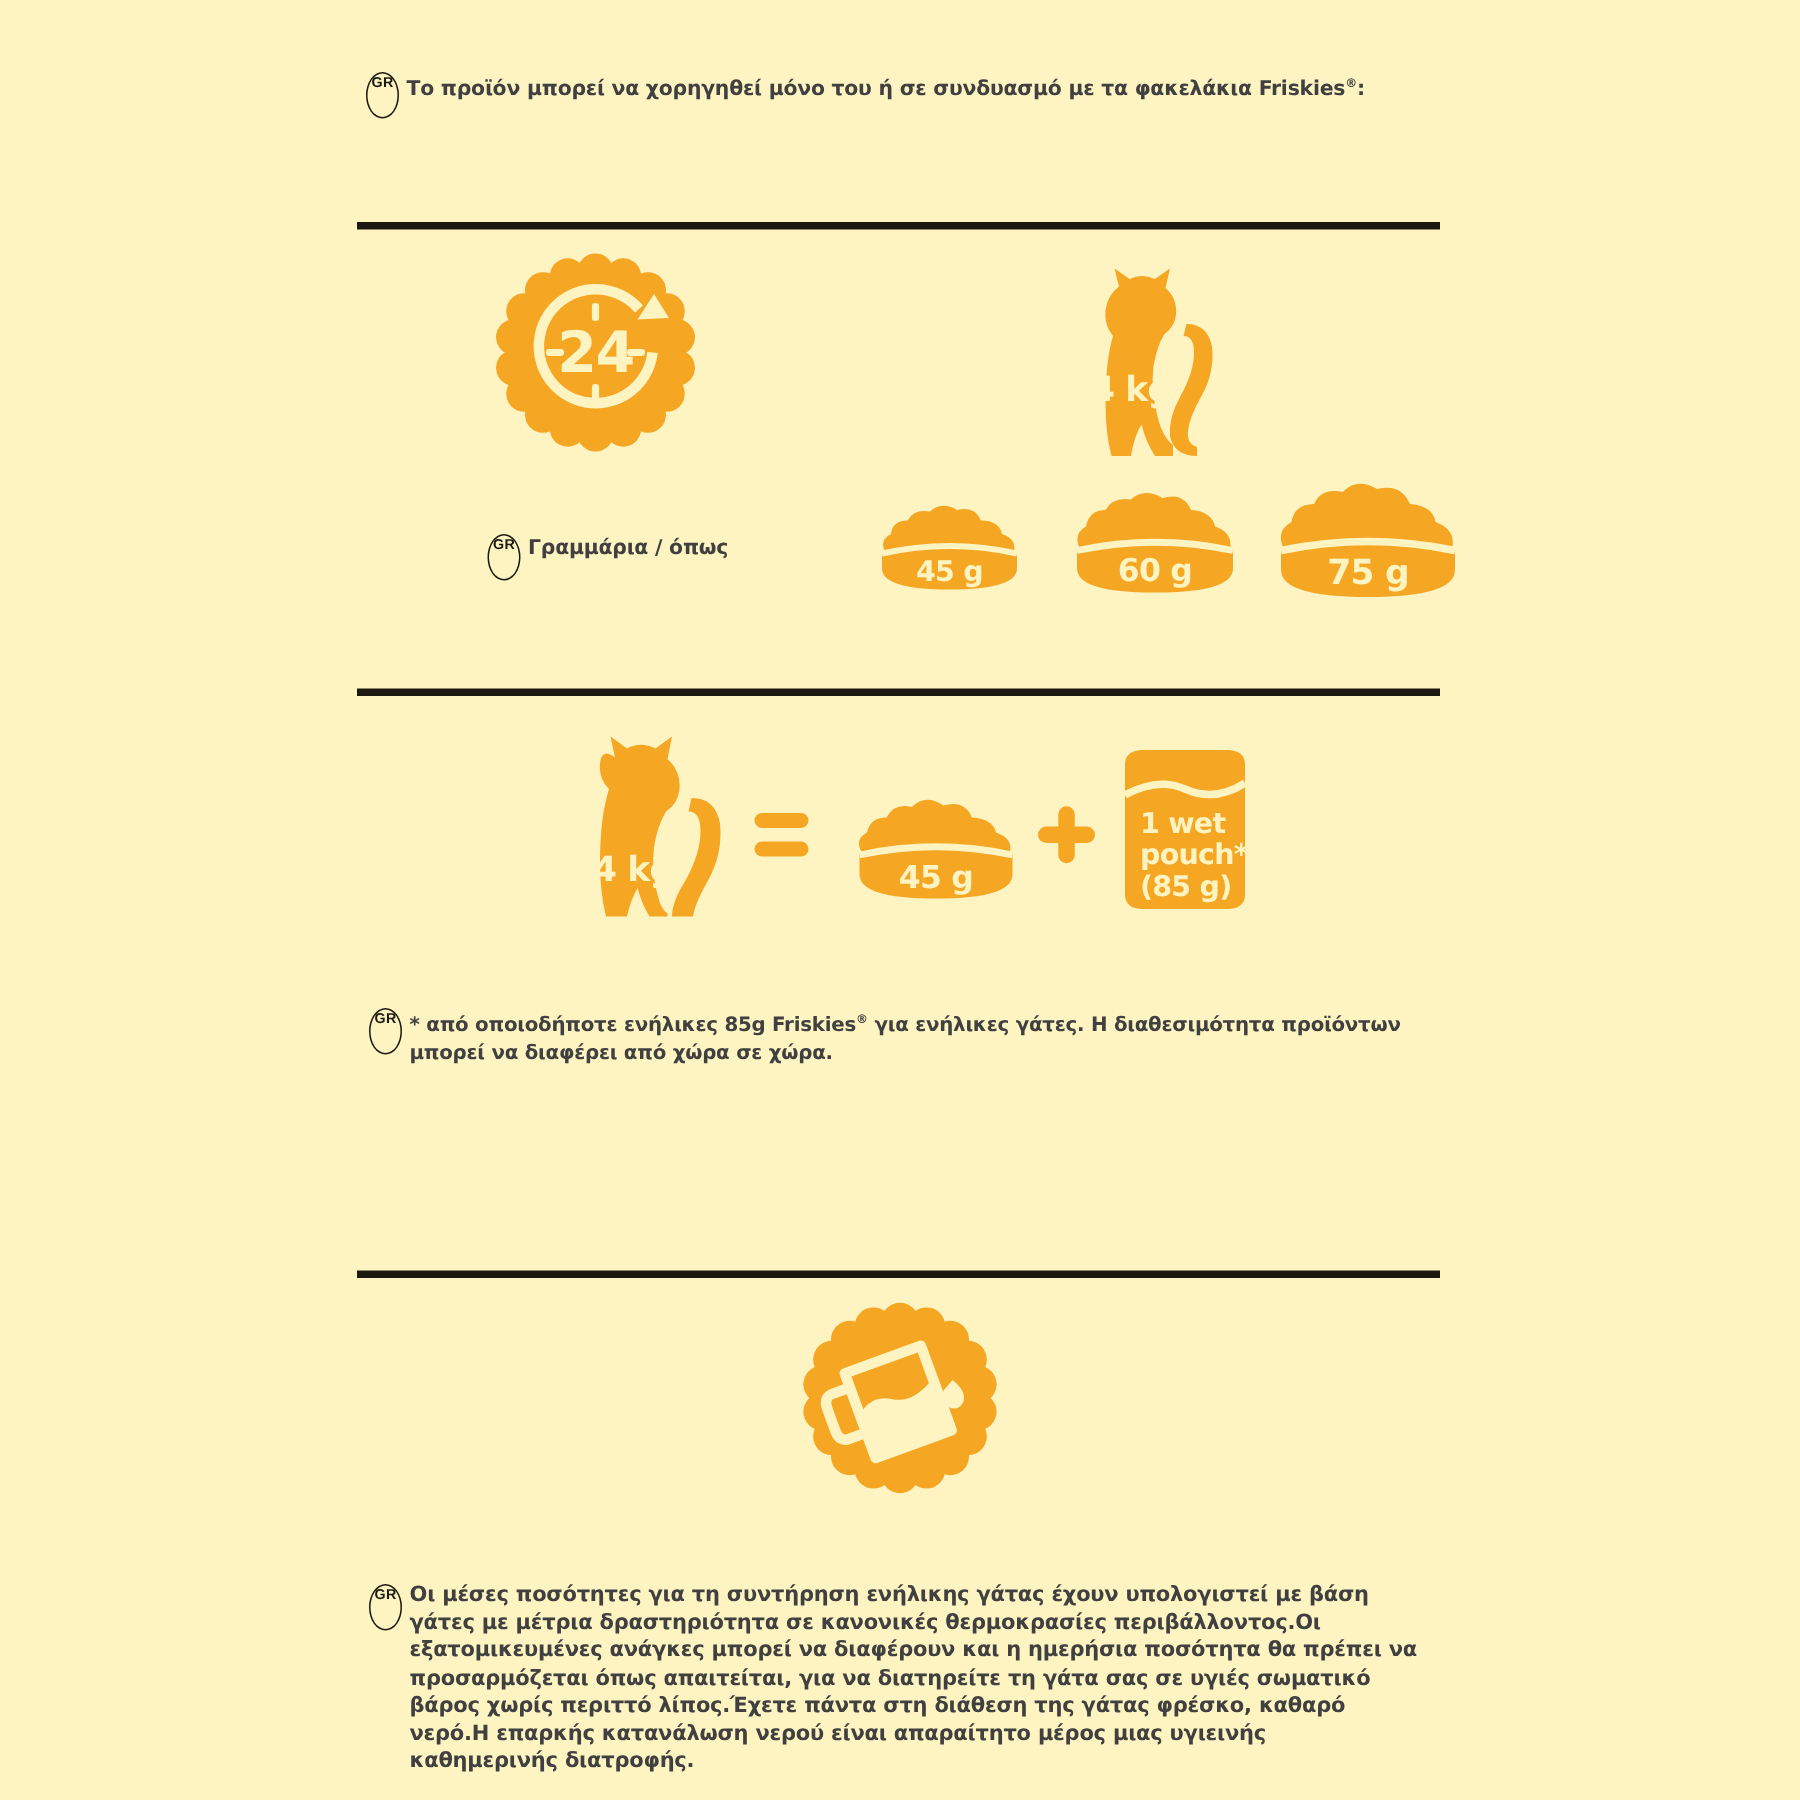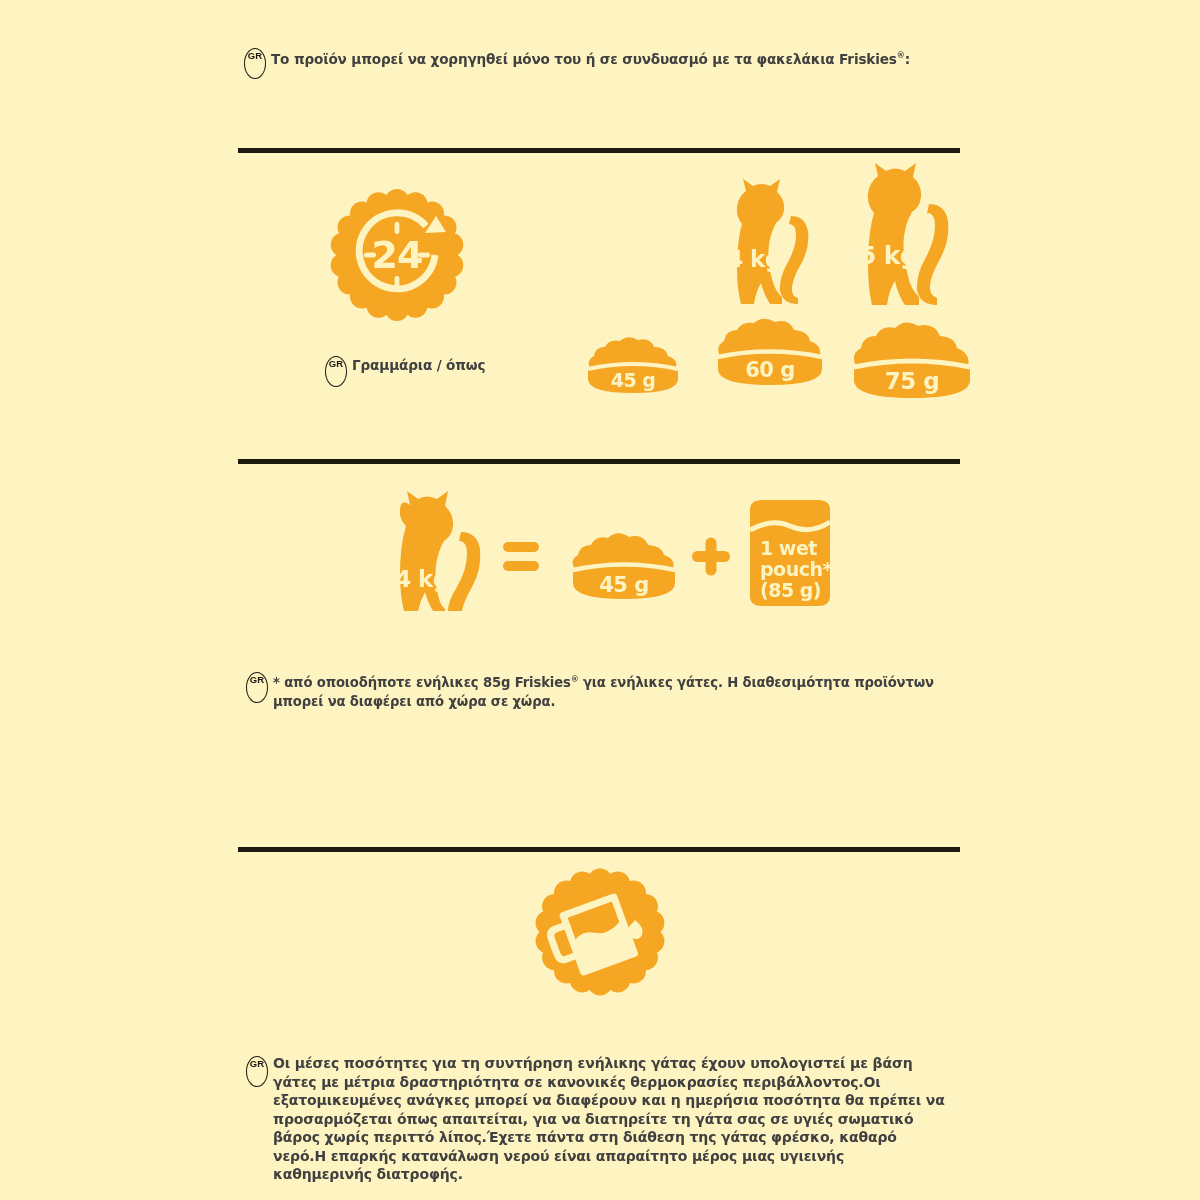--- a/index.html
+++ b/index.html
@@ -70,21 +70,21 @@
     position: absolute;
     left: 244px;
     top: 46px;
     width: 760px;
   }
   #heading-row .body-text { font-size: 13.6px; }
   .brandname { font-weight: 800; }
   .sup { font-size: 8px; vertical-align: super; }
 
   
-  #badge24 { position: absolute; left: 330px; top: 188px; }
+  #badge24 { position: absolute; left: 330px; top: 168px; }
   #grams-label {
     position: absolute;
     left: 325px;
     top: 356px;
     display: flex;
     align-items: flex-start;
   }
   #grams-label .body-text { font-size: 13.6px; }
 
   .cat-slot { position: absolute; }
@@ -178,55 +178,37 @@
                  Q21 112 21 92 Q21 64 26 47
                  Q20 40 21 30 Q22 20 30 14 Z"></path>
         <path d="M75 39 Q89 39 92 54 Q94 71 85 87 Q77 101 76 110
                  Q75 119 82 121 L82 127 Q67 127 64 114
                  Q63 101 71 87 Q80 71 80 58 Q80 47 73 47 Z"></path>
       </g>
       <text x="38" y="90" text-anchor="middle" fill="#fdf4c2" font-family="DejaVu Sans, sans-serif" font-size="23" font-weight="800" letter-spacing="-0.6">4 kg</text>
     </svg>
   </div>
 
-  <div class="cat-slot" style="left:845px; top:160px;">
-    <svg width="124" height="148" viewBox="0 0 124 148">
-      <g fill="#f5a623">
-        <path d="M33 16 L30 3 L41 11 Q50 6 60 11 L71 3 L68 17
-                 Q77 25 76 37 Q75 47 67 52
-                 Q61 62 59 76 Q57 95 63 116
-                 Q66 130 74 137 L74 145 L60 145
-                 Q53 135 50 121
-                 Q44 130 42 145 L27 145
-                 Q23 128 23 105 Q23 73 29 53
-                 Q22 45 23 34 Q24 23 33 16 Z"></path>
-        <path d="M84 44 Q100 44 103 61 Q105 81 95 99 Q86 115 85 125
-                 Q84 135 92 138 L92 145 Q75 145 72 130
-                 Q71 115 80 99 Q90 81 90 66 Q90 53 82 53 Z"></path>
-      </g>
-      <text x="43" y="104" text-anchor="middle" fill="#fdf4c2" font-family="DejaVu Sans, sans-serif" font-size="25" font-weight="800" letter-spacing="-0.6">5 kg</text>
-    </svg>
-  </div>
 
   <div class="bowl-slot" style="left:582px; top:334px;">
     <svg width="102" height="62" viewBox="0 0 102 62">
       <g fill="#f5a623">
 
         <path d="M8 34 Q4 26 12 22 Q13 13 23 13 Q27 5 38 7 Q46 0 56 6
                  Q68 3 72 13 Q84 13 86 22 Q96 25 94 34 Z"></path>
 
         <path d="M6 34 Q51 24 96 34 L96 45 Q96 59 51 59 Q6 59 6 45 Z"></path>
       </g>
 
       <path d="M6 35 Q51 25 96 35" fill="none" stroke="#fdf4c2" stroke-width="4"></path>
       <text x="51" y="53" text-anchor="middle" fill="#fdf4c2" font-family="DejaVu Sans, sans-serif" font-size="19" font-weight="800" letter-spacing="-0.5">45 g</text>
     </svg>
   </div>
 
-  <div class="bowl-slot" style="left:711px; top:316px;">
+  <div class="bowl-slot" style="left:711px; top:326px;">
     <svg width="118" height="72" viewBox="0 0 118 72">
       <g fill="#f5a623">
         <path d="M9 40 Q4 30 13 25 Q15 14 26 14 Q31 5 43 7 Q52 -1 64 6
                  Q78 2 83 14 Q97 15 99 25 Q111 29 109 40 Z"></path>
         <path d="M7 40 Q59 29 111 40 L111 53 Q111 69 59 69 Q7 69 7 53 Z"></path>
       </g>
       <path d="M7 41 Q59 30 111 41" fill="none" stroke="#fdf4c2" stroke-width="4.5"></path>
       <text x="59" y="61" text-anchor="middle" fill="#fdf4c2" font-family="DejaVu Sans, sans-serif" font-size="21" font-weight="800" letter-spacing="-0.5">60 g</text>
     </svg>
   </div>

